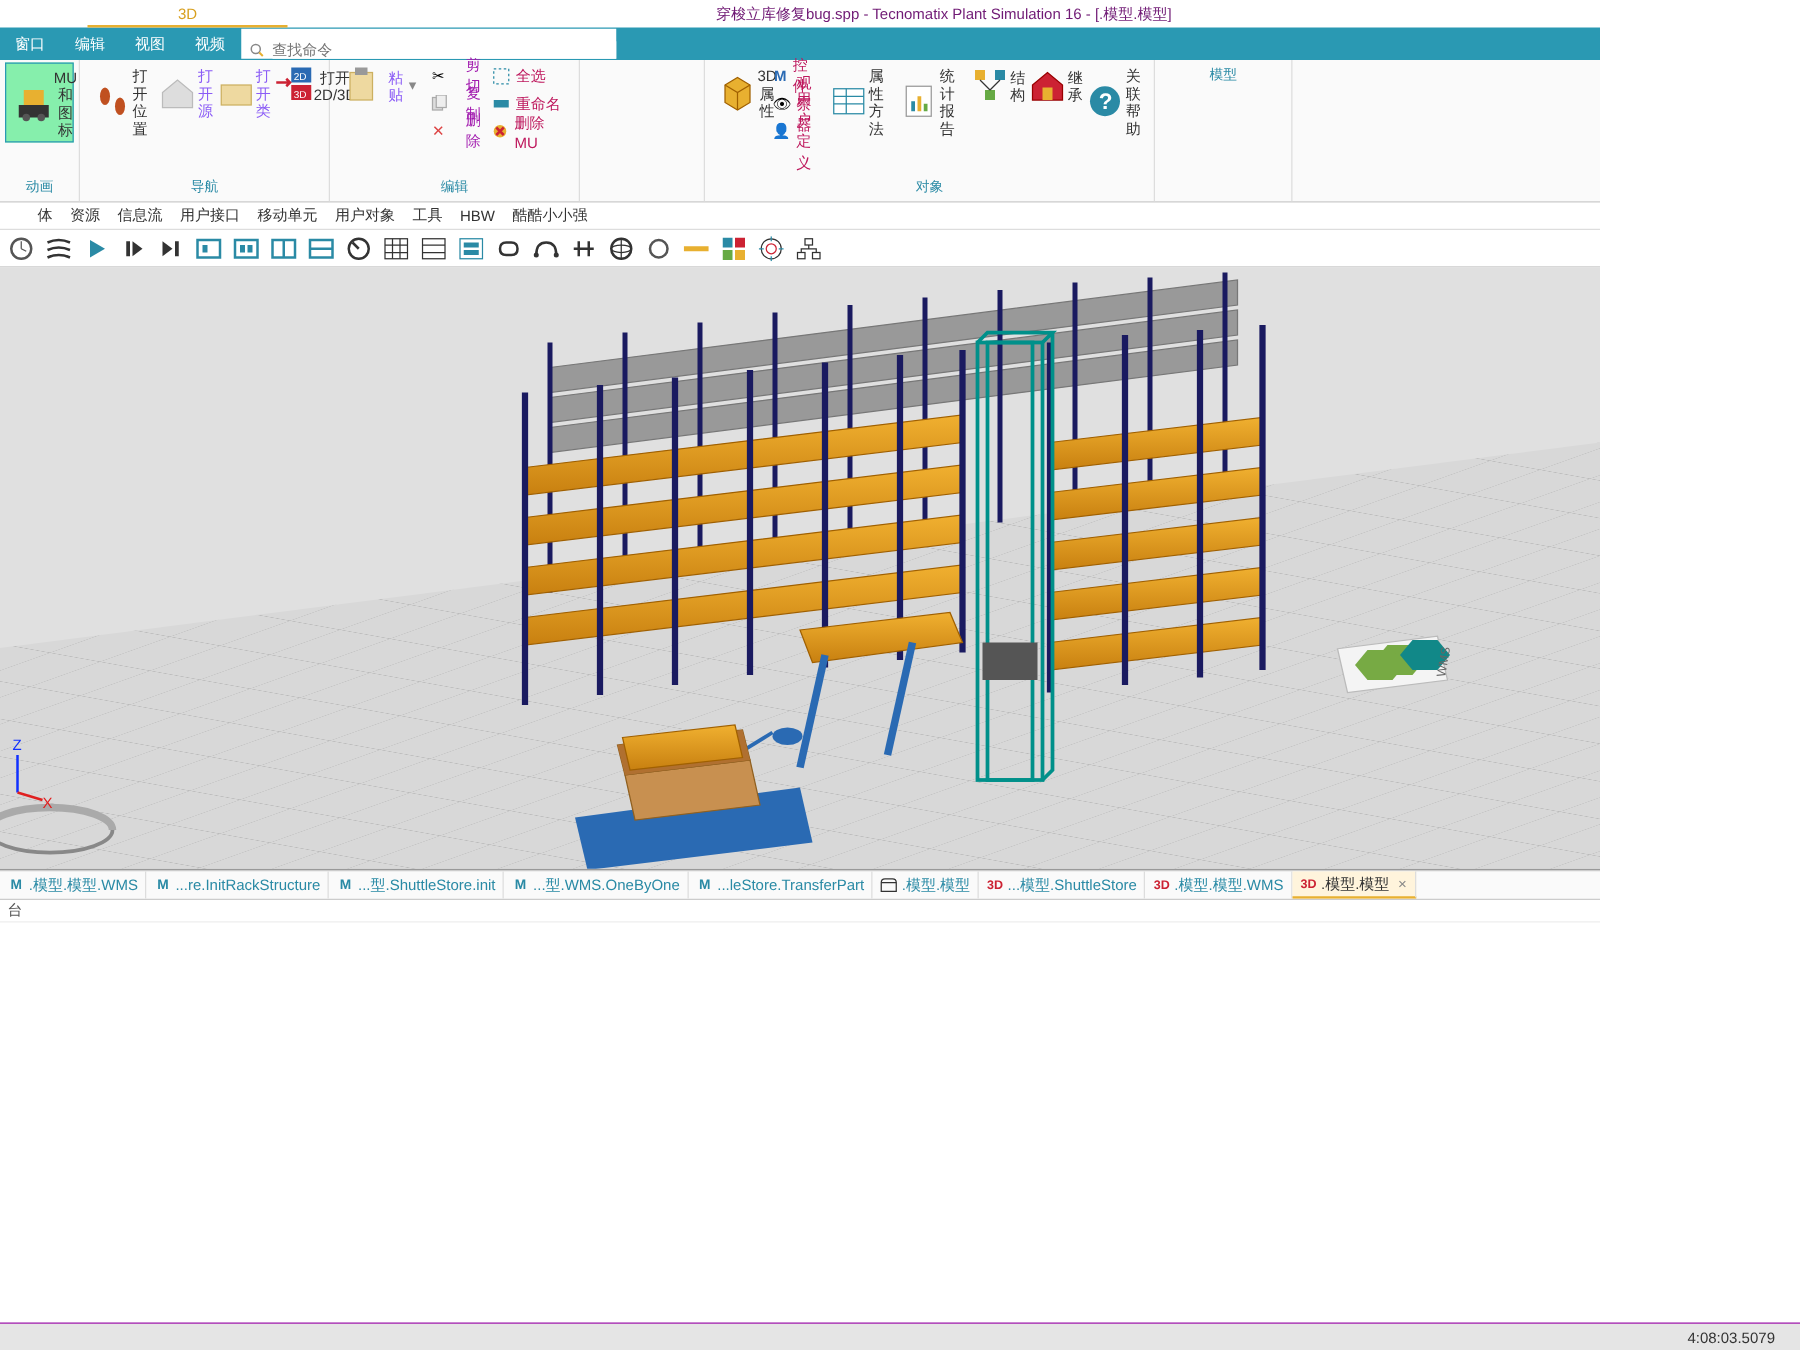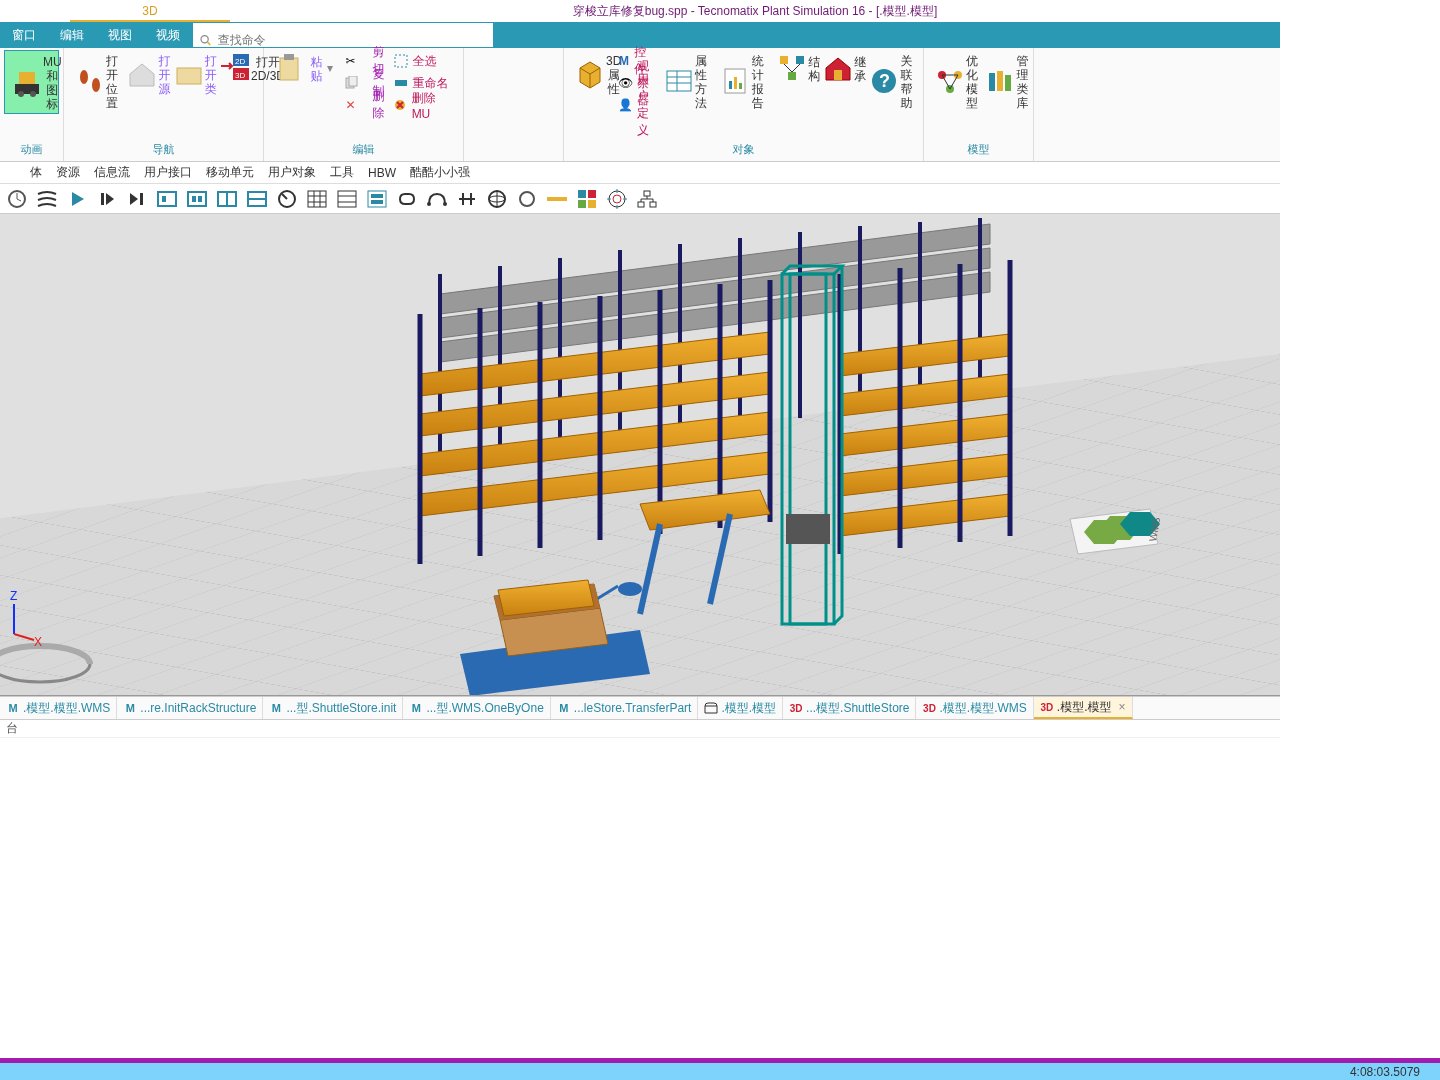--- a/index.html
+++ b/index.html
@@ -39,21 +39,21 @@
 .viewport { height: 482px; position: relative; background: #e0e0e0; overflow: hidden; border-bottom: 1px solid #999;}
 .floor-svg { position:absolute; inset:0; }
 
 .tabsrow { height: 24px; display: flex; align-items: center; border-top: 1px solid #ccc; border-bottom: 1px solid #ccc; background: #fafafa; overflow:hidden;}
 .dtab { padding: 0 6px; height: 22px; display: flex; align-items: center; gap: 3px; border-right: 1px solid #ddd; cursor: pointer; color: #2a8aa5; }
 .dtab .tic { width: 14px; height: 14px; display:flex; align-items:center; justify-content:center;}
 .dtab.act { background: #fff4dc; border-bottom: 2px solid #e8b030; color: #333; }
 .dtab .x { margin-left: 4px; color: #888; }
 
 .console { height: 18px; padding: 0 6px; color: #555; border-bottom: 1px solid #eee; }
-.statusbar { position: absolute; bottom: 0; height: 22px; width: 100%; display: flex; align-items: center; border-top: 5px solid #a21caf; background: #7dd3fc; }
+.statusbar { position: absolute; bottom: 0; height: 22px; width: 100%; display: flex; align-items: center; border-top: 1px solid #a21caf; background: #e5e5e5; }
 .statusbar .time { margin-left: auto; padding-right: 20px; color: #333; }
 
 .ic-m { font-weight: bold; color: #2a8aa5; font-family: Arial; font-size: 11px; }
 .ic-3d { font-weight: bold; color: #c23; font-family: Arial; font-size: 10px; }
 </style>
 </head>
 <body>
 
 <div class="titlebar">
   <div class="tab3d">3D</div>
@@ -277,43 +277,20 @@
               <text x="11" y="22" fill="#fff" font-size="18" font-weight="bold">?</text>
             </svg>
           </div>
         <div class="lbl">关联帮助</div>
       </div>
     </div>
     <div class="gname">对象</div>
   </div>
 
   <div class="rgroup" style="width:110px">
-    <div class="tools">
-      <div class="rbtn-big">
-        <div class="ic">
-            <svg width="32" height="32">
-              <circle cx="8" cy="10" r="4" fill="#c23"></circle>
-              <circle cx="24" cy="10" r="4" fill="#e8b030"></circle>
-              <circle cx="16" cy="24" r="4" fill="#6a4"></circle>
-              <path d="M8 10 L24 10 L16 24 Z" stroke="#333" fill="none"></path>
-            </svg>
-          </div>
-        <div class="lbl">优化模型</div>
-      </div>
-      <div class="rbtn-big">
-        <div class="ic">
-            <svg width="32" height="32">
-              <rect x="4" y="8" width="6" height="18" fill="#2a8aa5"></rect>
-              <rect x="12" y="6" width="6" height="20" fill="#e8b030"></rect>
-              <rect x="20" y="10" width="6" height="16" fill="#6a4"></rect>
-            </svg>
-          </div>
-        <div class="lbl">管理类库</div>
-      </div>
-    </div>
     <div class="gname">模型</div>
   </div>
 </div>
 
 <div class="classbar">
   <span>体</span>
   <span>资源</span>
   <span>信息流</span>
   <span>用户接口</span>
   <span>移动单元</span>

